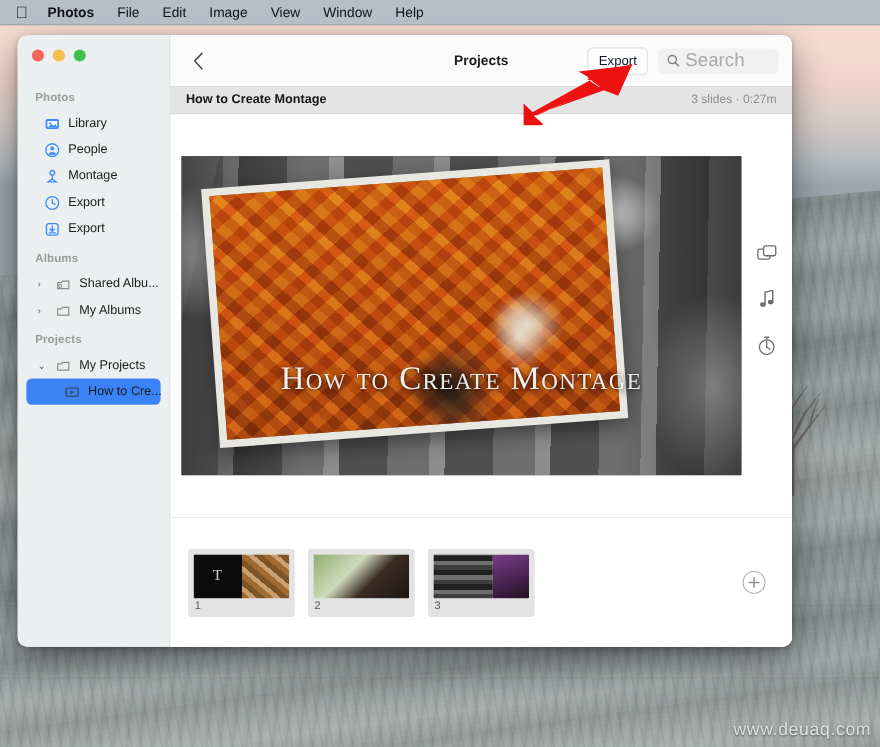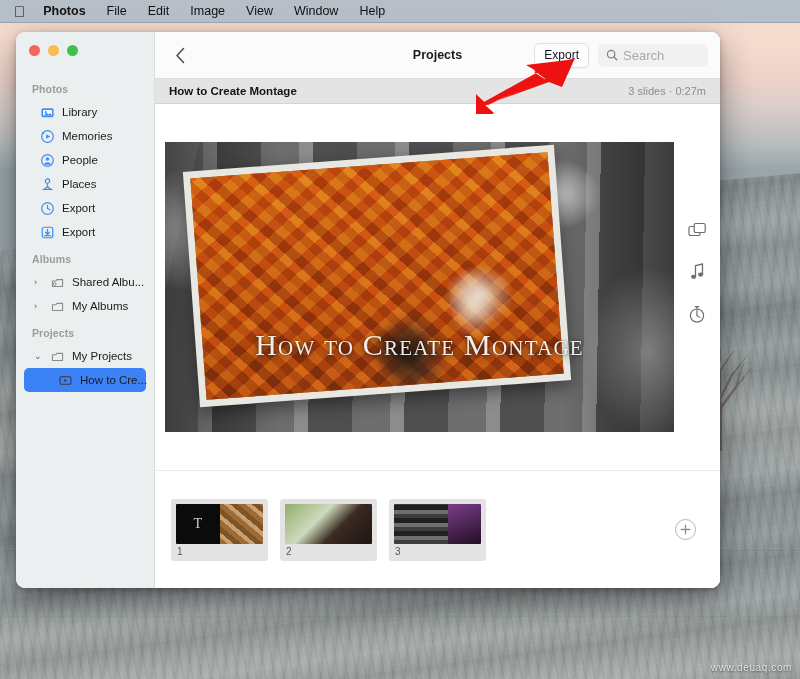--- a/index.html
+++ b/index.html
@@ -180,21 +180,21 @@
   #search-field {
     width: 110px;
     height: 23px;
     background: #f1f1f1;
     border-radius: 5px;
     display: flex; align-items: center;
     gap: 5px;
     padding: 0 8px;
   }
   #search-field .sicon { color: #7d7d7d; font-size: 11px; line-height: 1; }
-  #search-text { font-size: 13px; color: #a9a9a9; }
+  #search-text { font-size: 17px; color: #a9a9a9; }
 
   
   #proj-bar {
     height: 26px;
     flex: 0 0 26px;
     background: #e4e4e4;
     border-top: 1px solid #dcdcdc;
     border-bottom: 1px solid #d4d4d4;
     display: flex; align-items: center;
     padding: 0 14px;
@@ -382,21 +382,21 @@
     left: 474px; top: 56px;
     width: 108px; height: 58px;
     z-index: 60;
     pointer-events: none;
   }
 
   
   #watermark {
     position: absolute;
     right: 8px; bottom: 6px;
-    font-size: 10px;
+    font-size: 16px;
     color: rgba(245,245,245,0.85);
     text-shadow: 0 1px 2px rgba(0,0,0,0.55);
     letter-spacing: 0.6px;
     z-index: 50;
   }
 </style>
 </head>
 <body>
 
 <div id="desktop">
@@ -440,45 +440,37 @@
       <div class="sb-item">
         <svg class="ic" viewBox="0 0 16 16">
           <rect x="1.5" y="3.5" width="13" height="9.5" rx="1.8" fill="#3d8ef7"></rect>
           <rect x="3.2" y="5.3" width="9.6" height="6" rx="1" fill="#fff"></rect>
           <circle cx="6" cy="7.6" r="1.1" fill="#3d8ef7"></circle>
           <path d="M4 11.3 L7 8.3 L9 10 L11 8.6 L12.8 11.3 Z" fill="#3d8ef7"></path>
         </svg>
         <span>Library</span>
       </div>
 
-      <div class="sb-item">
-        <svg class="ic" viewBox="0 0 16 16">
-          <circle cx="8" cy="8" r="6.2" fill="none" stroke="#3d8ef7" stroke-width="1.3"></circle>
-          <path d="M6.6 5.6 L11 8 L6.6 10.4 Z" fill="#3d8ef7"></path>
-          <circle cx="3.4" cy="4.2" r="1.1" fill="#3d8ef7"></circle>
-        </svg>
-        <span>Memories</span>
-      </div>
 
       <div class="sb-item">
         <svg class="ic" viewBox="0 0 16 16">
           <circle cx="8" cy="8" r="6.2" fill="none" stroke="#3d8ef7" stroke-width="1.3"></circle>
           <circle cx="8" cy="6.3" r="1.9" fill="#3d8ef7"></circle>
           <path d="M4.2 12.4 a3.9 3.3 0 0 1 7.6 0 Z" fill="#3d8ef7"></path>
         </svg>
         <span>People</span>
       </div>
 
       <div class="sb-item">
         <svg class="ic" viewBox="0 0 16 16">
           <circle cx="8" cy="4.4" r="2.3" fill="none" stroke="#3d8ef7" stroke-width="1.3"></circle>
           <path d="M8 6.8 L8 11" stroke="#3d8ef7" stroke-width="1.3"></path>
           <path d="M4 13.2 L8 10.4 L12 13.2 Z" fill="none" stroke="#3d8ef7" stroke-width="1.3"></path>
         </svg>
-        <span>Places</span>
+        <span>Montage</span>
       </div>
 
       <div class="sb-item">
         <svg class="ic" viewBox="0 0 16 16">
           <circle cx="8" cy="8" r="6.2" fill="none" stroke="#3d8ef7" stroke-width="1.3"></circle>
           <path d="M8 4.6 L8 8 L10.6 9.4" fill="none" stroke="#3d8ef7" stroke-width="1.3" stroke-linecap="round"></path>
         </svg>
         <span>Export</span>
       </div>
 

